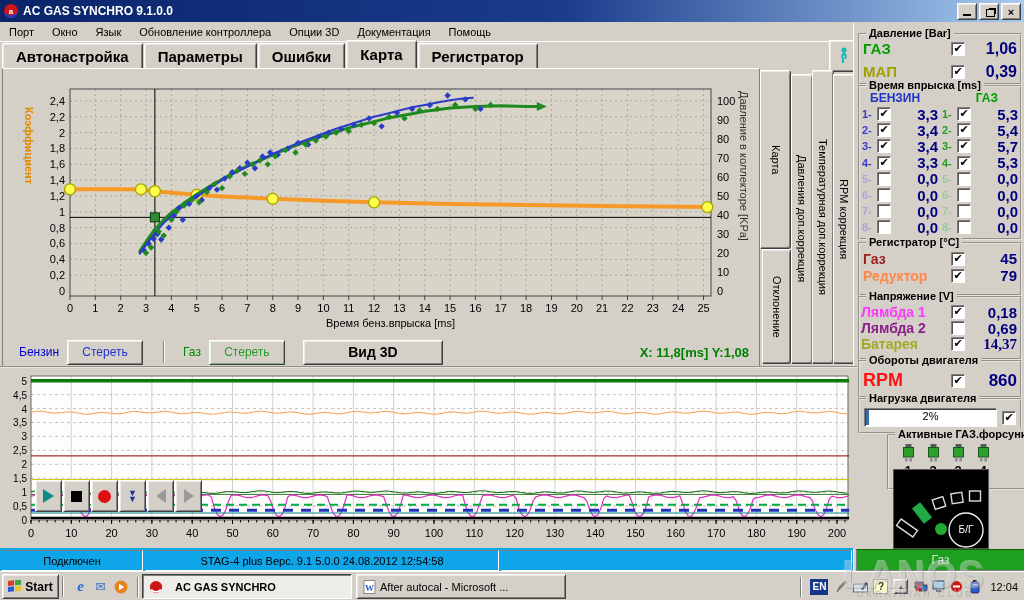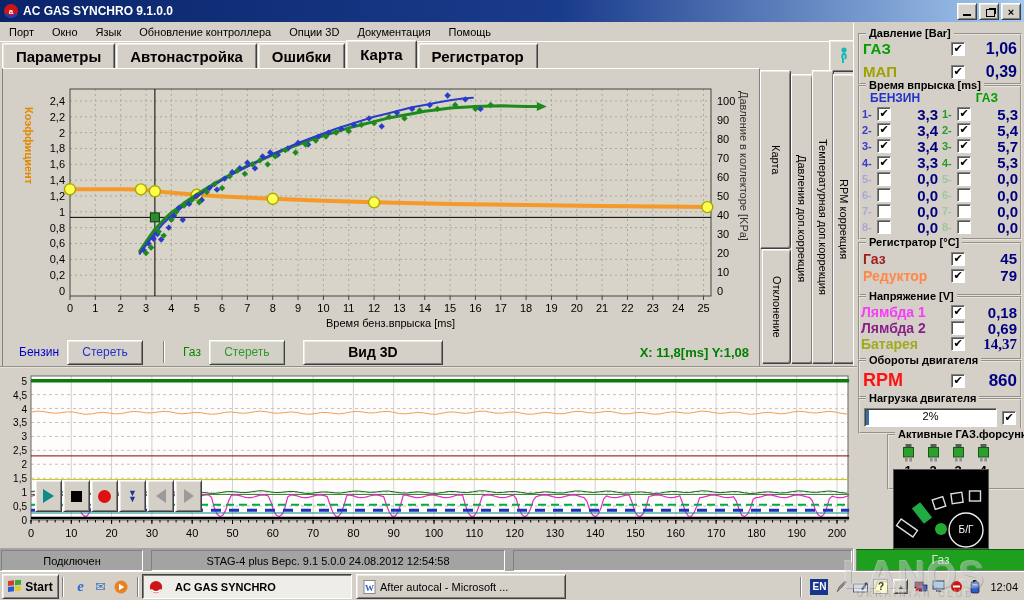--- a/index.html
+++ b/index.html
@@ -89,21 +89,21 @@
   .rec-btns{position:absolute;left:35px;top:112px;display:flex;}
   .rec-btn{width:25px;height:30px;display:flex;align-items:center;justify-content:center;margin-right:1px;}
   .tri-r{width:0;height:0;border-left:11px solid #0e8a8a;border-top:7px solid transparent;border-bottom:7px solid transparent;}
   .sq{width:11px;height:11px;background:#000;}
   .dot{width:13px;height:13px;background:#e01010;border-radius:50%;}
   .dchev{display:flex;flex-direction:column;line-height:6px;font-size:9px;color:#223399;font-weight:bold;}
   .tri-l-g{width:0;height:0;border-right:10px solid #9a9a9a;border-top:7px solid transparent;border-bottom:7px solid transparent;}
   .tri-r-g{width:0;height:0;border-left:10px solid #9a9a9a;border-top:7px solid transparent;border-bottom:7px solid transparent;}
 
   
-  .statusbar{position:absolute;left:0;top:548px;width:853px;height:23px;background:#a3a3a3;display:flex;gap:6px;}
+  .statusbar{position:absolute;left:0;top:548px;width:853px;height:23px;background:#0ea5e9;display:flex;}
   .scell{height:19px;margin:2px 1px 0 1px;border:1px solid #808080;border-bottom-color:#fff;border-right-color:#fff;
     display:flex;align-items:center;justify-content:center;font-size:11px;color:#000;}
   .taskbar{position:absolute;left:0;top:571px;width:1024px;height:29px;background:#d4d0c8;
     border-top:1px solid #fff;display:flex;align-items:center;}
   .startbtn{width:55px;height:23px;margin-left:2px;display:flex;align-items:center;justify-content:center;
     font-weight:bold;font-size:12px;gap:3px;}
   .qlaunch{display:flex;align-items:center;gap:5px;margin:0 6px;}
   .tbdivider{width:1px;height:20px;background:#808080;border-right:1px solid #fff;margin:0 3px;}
   .taskbtn{height:23px;display:flex;align-items:center;font-size:11px;padding:0 6px;gap:4px;white-space:nowrap;overflow:hidden;}
   .taskbtn.active{background:#efede7;border:1px solid #fff;border-top-color:#404040;border-left-color:#404040;
@@ -146,22 +146,22 @@
       <span class="menuitem">Порт</span>
       <span class="menuitem">Окно</span>
       <span class="menuitem">Язык</span>
       <span class="menuitem">Обновление контроллера</span>
       <span class="menuitem">Опции 3D</span>
       <span class="menuitem">Документация</span>
       <span class="menuitem">Помощь</span>
     </div>
 
   <div class="tabstrip" id="tabstrip">
+      <div class="tab">Автонастройка</div>
       <div class="tab">Параметры</div>
-      <div class="tab">Автонастройка</div>
       <div class="tab">Ошибки</div>
       <div class="tab active">Карта</div>
       <div class="tab">Регистратор</div>
     </div>
   <div class="toolbtn raised">
     <svg width="14" height="20" viewBox="0 0 14 20">
       <circle cx="7" cy="4" r="2.6" fill="#18b8b8"></circle>
       <path d="M7 7 Q4 10 6 13 L6 17 M7 7 Q10 10 8 13" stroke="#18b8b8" stroke-width="2" fill="none"></path>
     </svg>
   </div>

